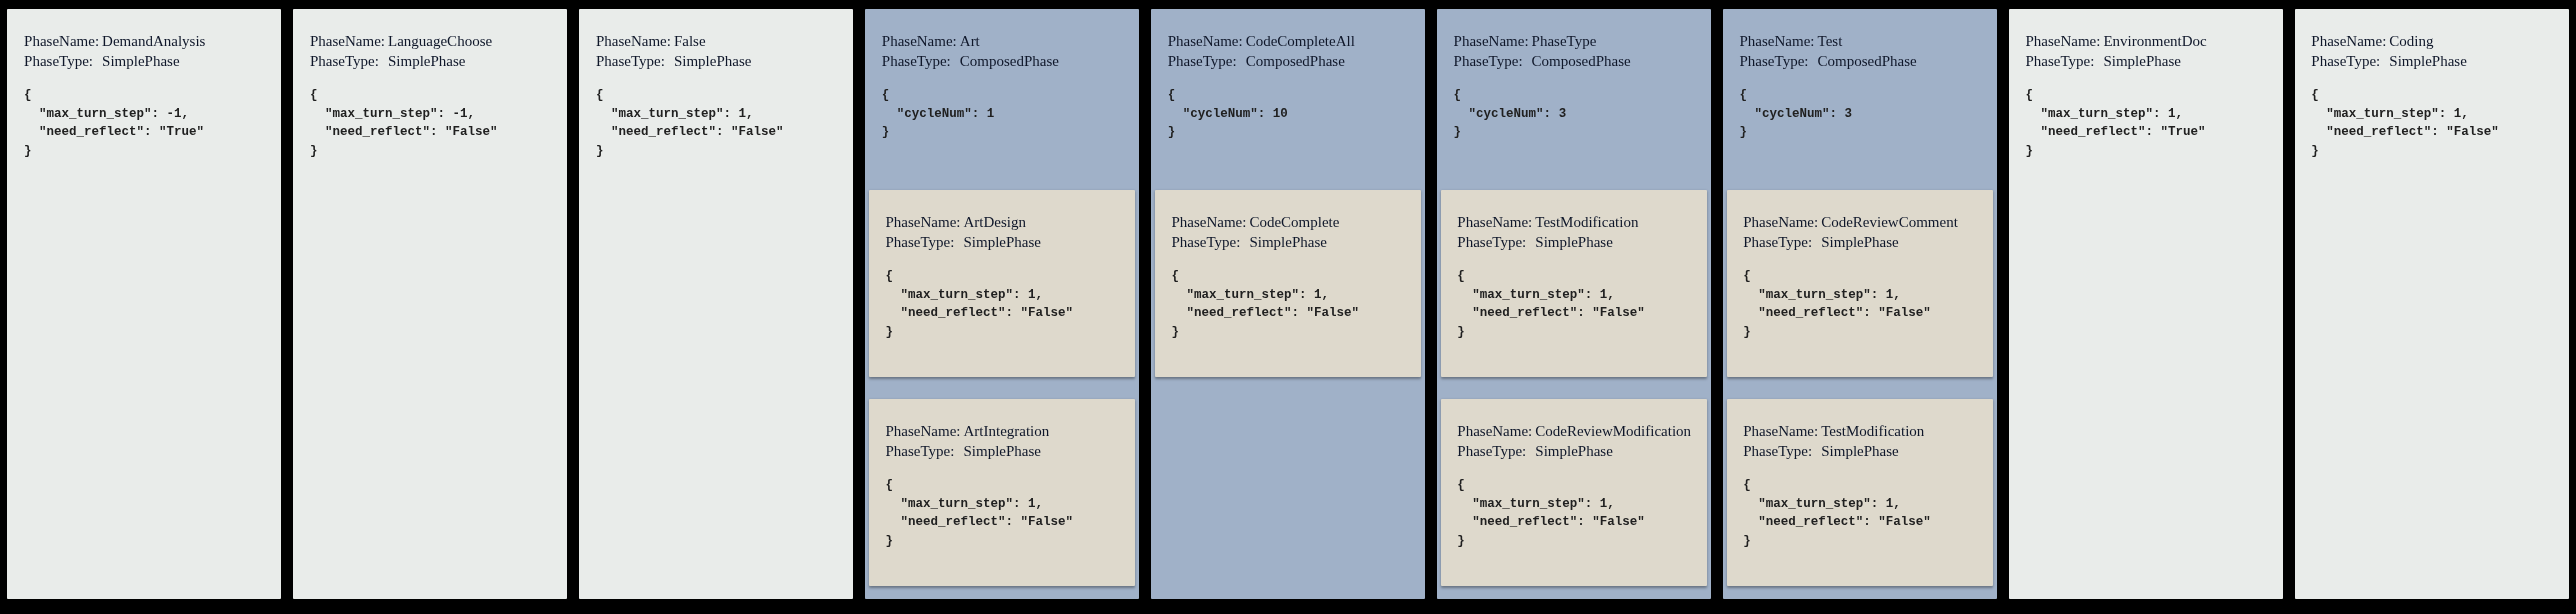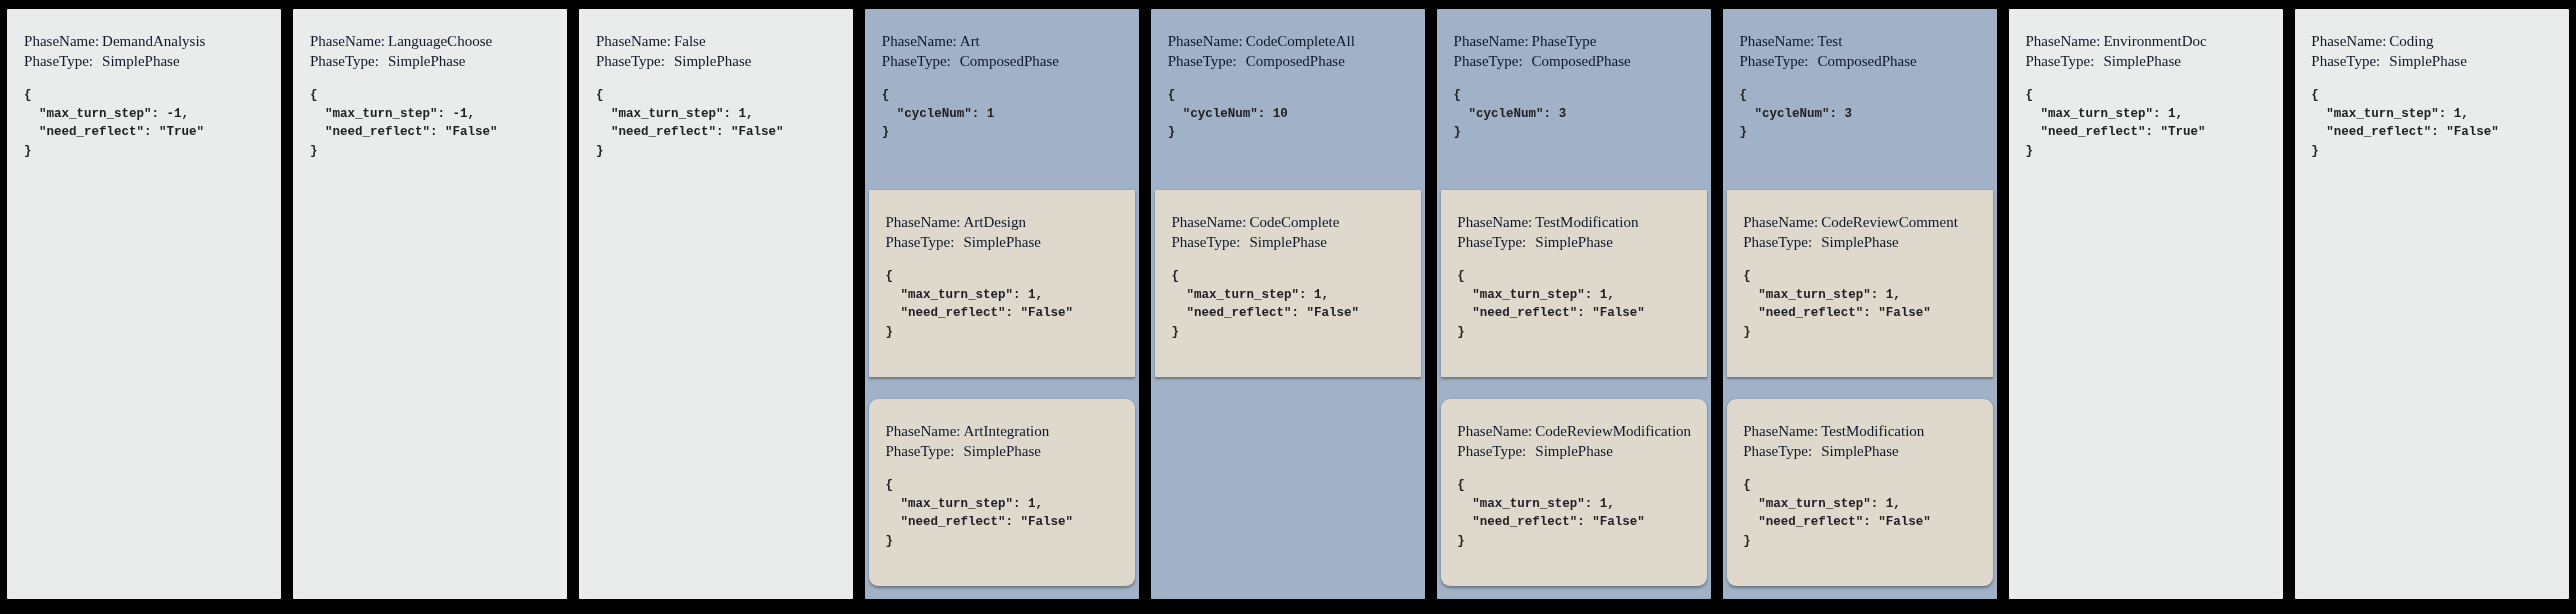--- a/index.html
+++ b/index.html
@@ -29,21 +29,21 @@
   }
   .subcard {
     box-sizing: border-box;
     height: 187px;
     margin: 0 3.7px;
     padding: 23px 7.4px 0 16.7px;
     background: #ded9cc;
     border-radius: 0.9px;
     box-shadow: 0 1.9px 2.8px rgba(0,0,0,0.35);
   }
-  .subcard + .subcard { margin-top: 22px; border-radius: 9px; }
+  .subcard + .subcard { margin-top: 22px; }
 
   .row {
     font-family: "Liberation Serif", serif;
     font-size: 15px;
     line-height: 19.5px;
     color: #0f172a;
     white-space: nowrap;
   }
   .k { display: inline-block; width: 78px; }
   .v { }

